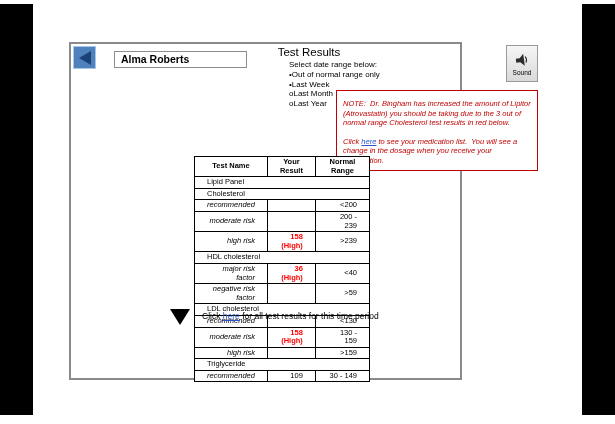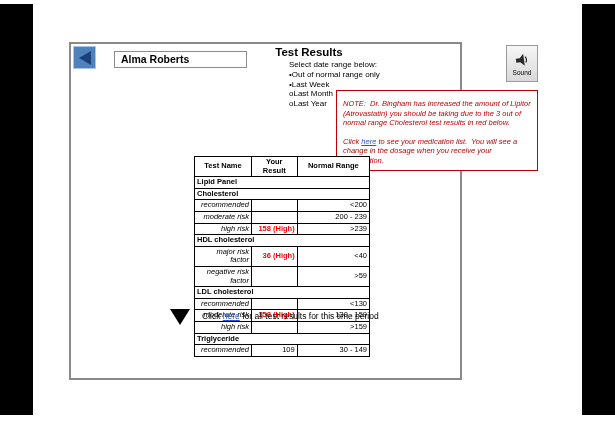--- a/index.html
+++ b/index.html
@@ -36,21 +36,21 @@
   .name-box {
     position: absolute; left: 43px; top: 7px; width: 133px; height: 17px;
     border: 1px solid #8c8c8c; background: #ffffff;
     font-weight: bold; font-size: 10.5px; line-height: 15px; padding-left: 6px;
     color: #000;
   }
 
   
   .page-title {
     position: absolute; left: 158px; top: 2px; width: 160px;
-    text-align: center; font-weight: bold; font-size: 11.5px; color: #000;
+    text-align: center; font-weight: normal; font-size: 11.5px; color: #000;
   }
   .date-range { position: absolute; left: 178px; top: 16px; font-size: 8px; color: #000; margin-left: 40px; }
   .date-range-label { line-height: 10px; }
   .date-option { line-height: 9.6px; cursor: pointer; }
 
   
   .sound-button {
     position: absolute; left: 435px; top: 1px; width: 32px; height: 37px;
     background: linear-gradient(#f6f6f6, #d9d9d9); border: 1px solid #9a9a9a;
     display: flex; flex-direction: column; align-items: center; justify-content: center;
@@ -73,25 +73,25 @@
   
   .results-table {
     position: absolute; left: 123px; top: 112px; width: 176px;
     border-collapse: collapse; font-size: 7.5px; color: #000;
     background: #ffffff;
   }
   .results-table col.c1 { width: 57px; }
   .results-table col.c2 { width: 46px; }
   .results-table col.c3 { width: 73px; }
   .results-table th, .results-table td {
-    border: 1px solid #000; padding: 1px 2px; line-height: 8.6px;
+    border: 1px solid #000; padding: 1px 12px; line-height: 8.6px;
   }
   .results-table th { font-weight: bold; text-align: center; height: 11px; }
   .results-table td { height: 9px; }
-  .section-cell { font-weight: bold; text-align: left; padding-left: 2px; }
+  .section-cell { font-weight: normal; text-align: left; padding-left: 2px; }
   .name-cell { text-align: right; padding-left: 6px; font-style: italic; }
   .result-cell, .range-cell { text-align: right; }
   .result-cell.high { color: #ff0000; font-weight: bold; }
 
   
   .down-arrow {
     position: absolute; left: 99px; top: 265px; width: 0; height: 0;
     border-left: 10px solid transparent; border-right: 10px solid transparent;
     border-top: 16px solid #000; cursor: pointer;
   }

